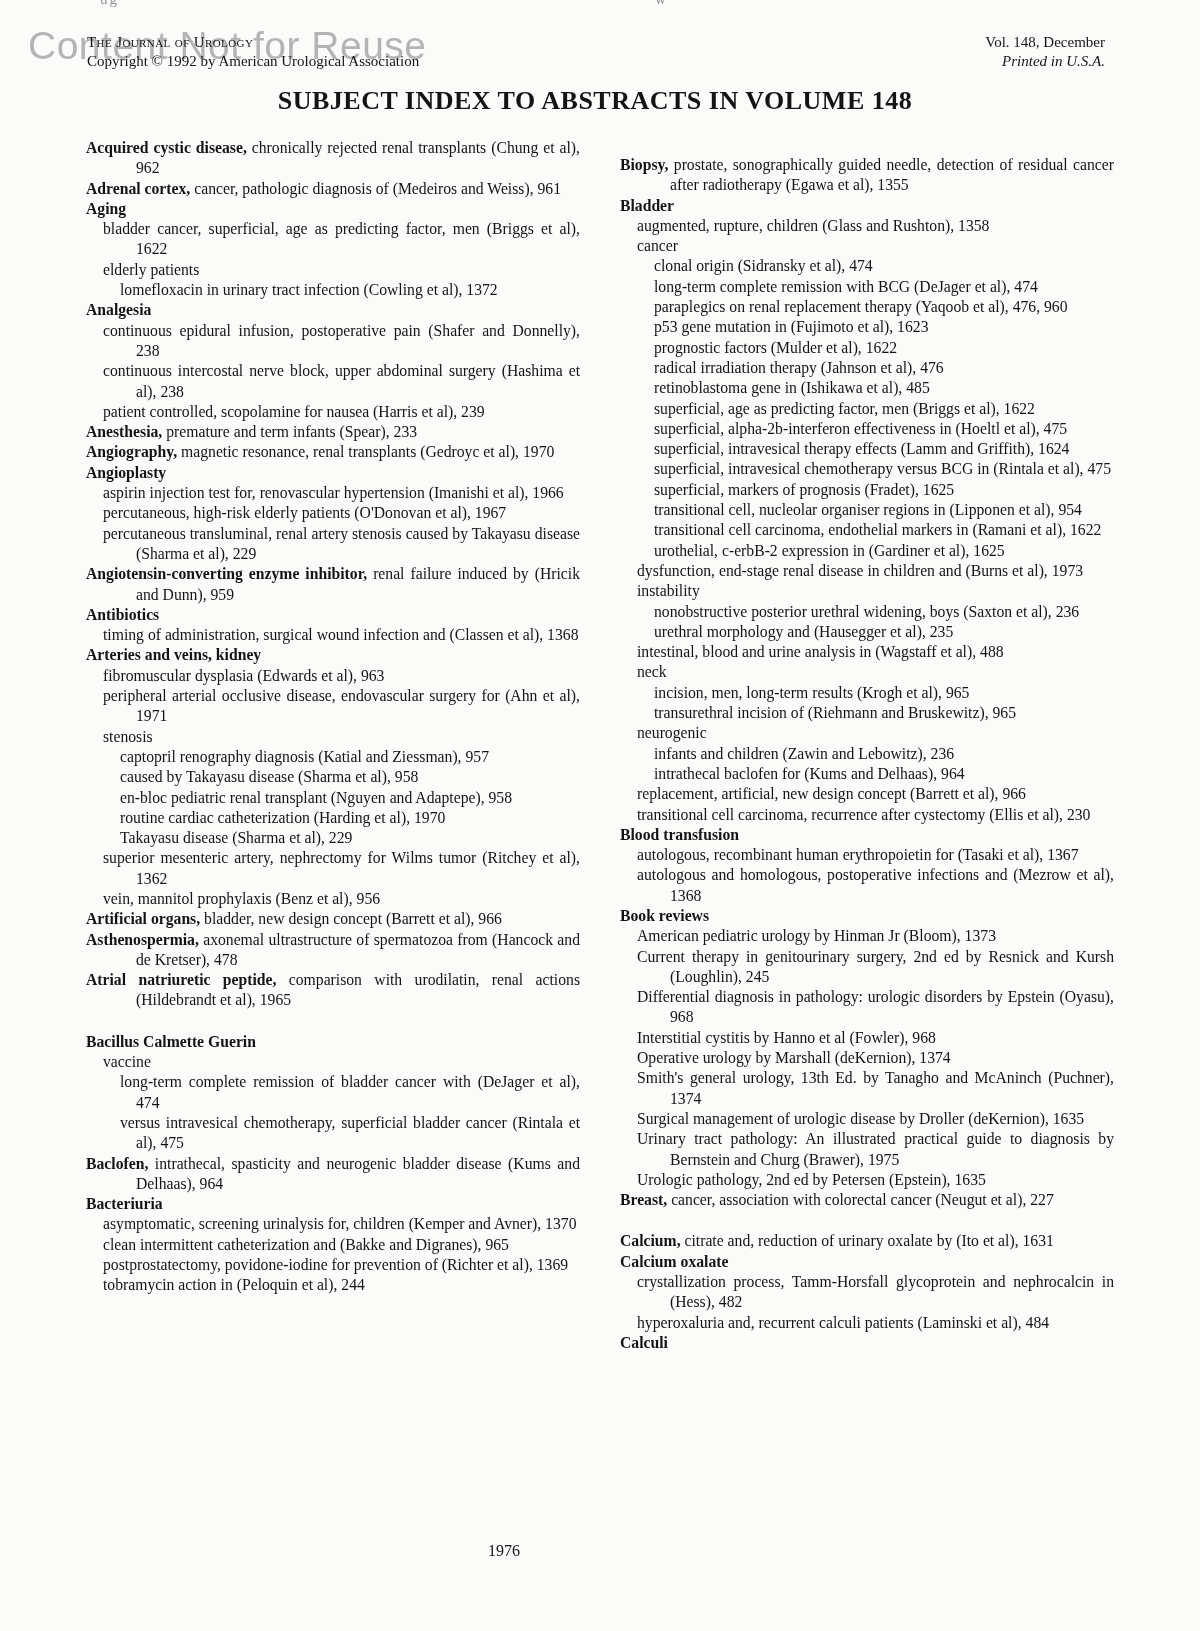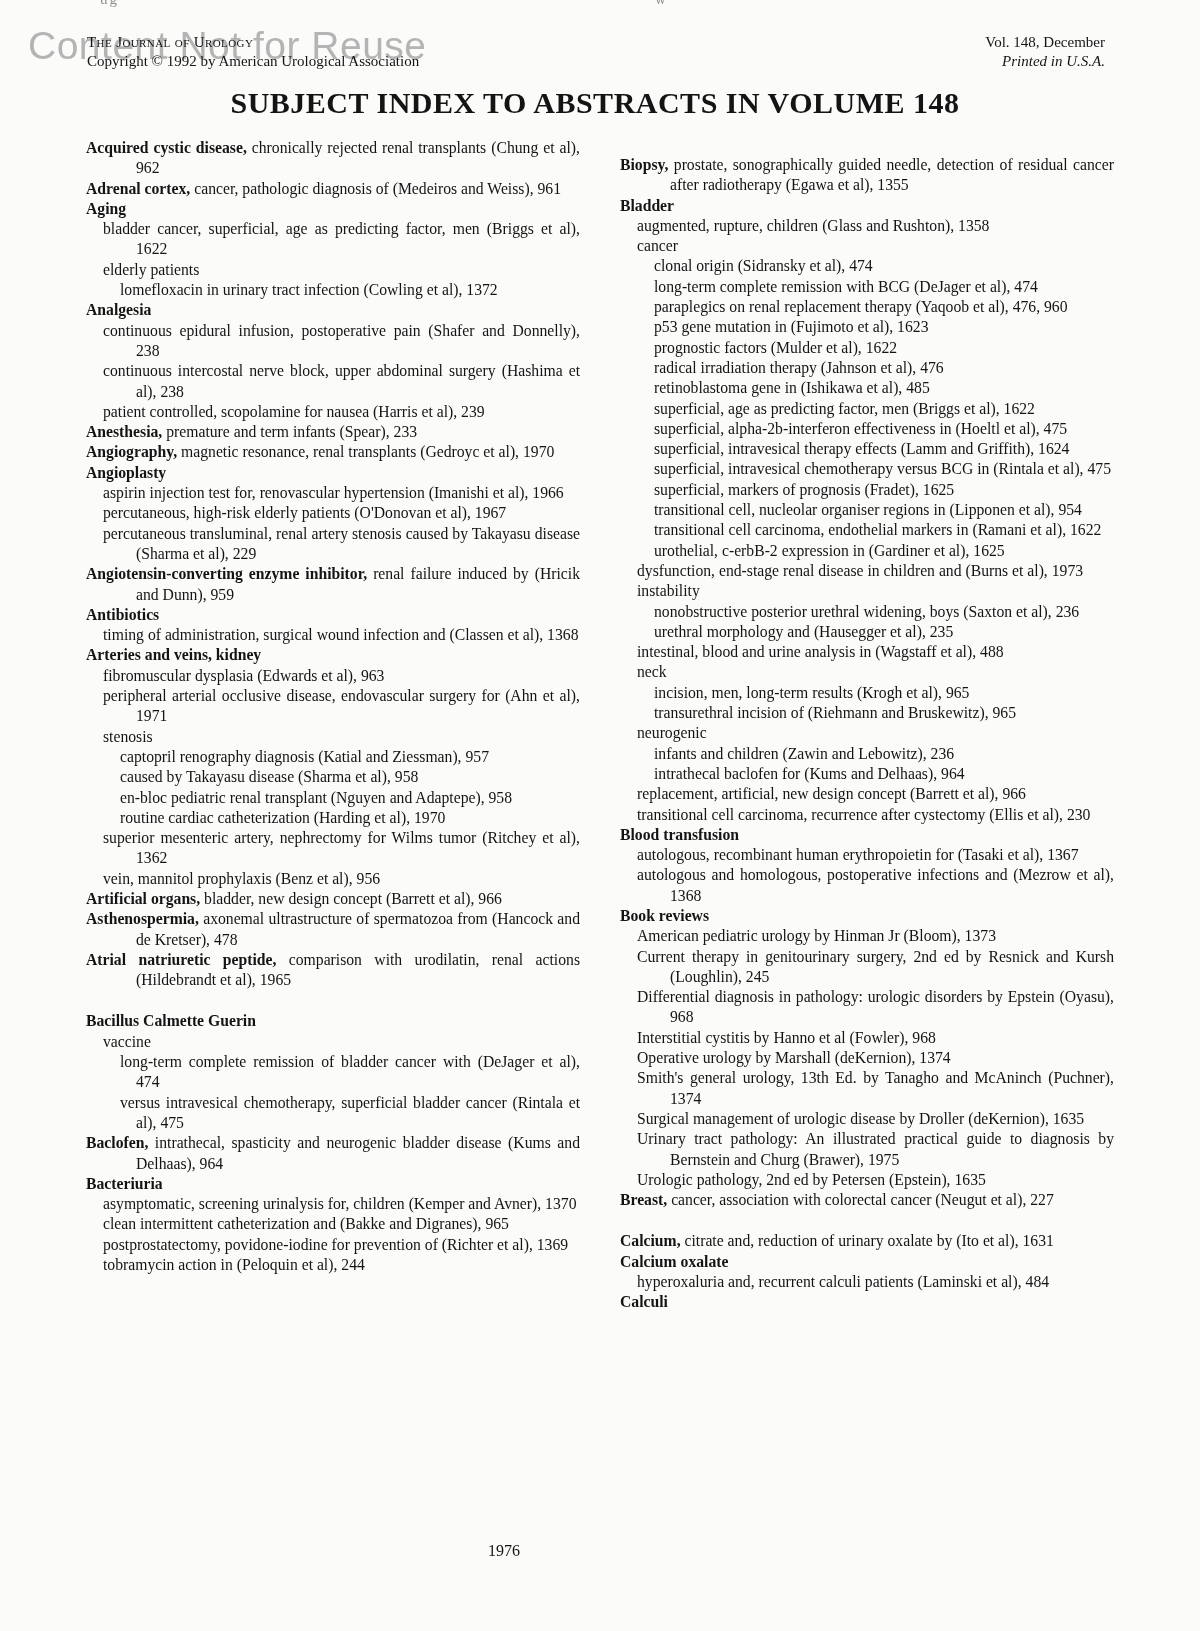--- a/index.html
+++ b/index.html
@@ -21,21 +21,21 @@
   .header{
     position:absolute;top:33px;left:87px;right:95px;
     display:flex;justify-content:space-between;
     font-size:15px;line-height:19px;z-index:2;
   }
   .journal{font-variant:small-caps;letter-spacing:.4px;}
   .header-right{text-align:right;}
   .printed{font-style:italic;}
   .title{
     position:absolute;top:86px;left:0;width:1190px;margin:0;
-    text-align:center;font-size:30px;font-weight:bold;
+    text-align:center;font-size:26px;font-weight:bold;
     letter-spacing:.5px;z-index:2;
   }
   .columns{
     position:absolute;top:138px;left:86px;width:1028px;
     display:flex;gap:40px;z-index:2;
   }
   .col{
     width:494px;
     font-size:15.7px;line-height:20.3px;
     text-align:justify;
@@ -96,20 +96,21 @@
       <div class="entry ind0"><span class="b">Antibiotics</span></div>
       <div class="entry ind1">timing of administration, surgical wound infection and (Classen et al), 1368</div>
       <div class="entry ind0"><span class="b">Arteries and veins, kidney</span></div>
       <div class="entry ind1">fibromuscular dysplasia (Edwards et al), 963</div>
       <div class="entry ind1">peripheral arterial occlusive disease, endovascular surgery for (Ahn et al), 1971</div>
       <div class="entry ind1">stenosis</div>
       <div class="entry ind2">captopril renography diagnosis (Katial and Ziessman), 957</div>
       <div class="entry ind2">caused by Takayasu disease (Sharma et al), 958</div>
       <div class="entry ind2">en-bloc pediatric renal transplant (Nguyen and Adaptepe), 958</div>
       <div class="entry ind2">routine cardiac catheterization (Harding et al), 1970</div>
+      <div class="entry ind2">Takayasu disease (Sharma et al), 229</div>
       <div class="entry ind1">superior mesenteric artery, nephrectomy for Wilms tumor (Ritchey et al), 1362</div>
       <div class="entry ind1">vein, mannitol prophylaxis (Benz et al), 956</div>
       <div class="entry ind0"><span class="b">Artificial organs,</span> bladder, new design concept (Barrett et al), 966</div>
       <div class="entry ind0"><span class="b">Asthenospermia,</span> axonemal ultrastructure of spermatozoa from (Hancock and de Kretser), 478</div>
       <div class="entry ind0"><span class="b">Atrial natriuretic peptide,</span> comparison with urodilatin, renal actions (Hildebrandt et al), 1965</div>
       <div class="entry ind0 gap"><span class="b">Bacillus Calmette Guerin</span></div>
       <div class="entry ind1">vaccine</div>
       <div class="entry ind2">long-term complete remission of bladder cancer with (DeJager et al), 474</div>
       <div class="entry ind2">versus intravesical chemotherapy, superficial bladder cancer (Rintala et al), 475</div>
       <div class="entry ind0"><span class="b">Baclofen,</span> intrathecal, spasticity and neurogenic bladder disease (Kums and Delhaas), 964</div>
@@ -161,18 +162,19 @@
       <div class="entry ind1">Differential diagnosis in pathology: urologic disorders by Epstein (Oyasu), 968</div>
       <div class="entry ind1">Interstitial cystitis by Hanno et al (Fowler), 968</div>
       <div class="entry ind1">Operative urology by Marshall (deKernion), 1374</div>
       <div class="entry ind1">Smith's general urology, 13th Ed. by Tanagho and McAninch (Puchner), 1374</div>
       <div class="entry ind1">Surgical management of urologic disease by Droller (deKernion), 1635</div>
       <div class="entry ind1">Urinary tract pathology: An illustrated practical guide to diagnosis by Bernstein and Churg (Brawer), 1975</div>
       <div class="entry ind1">Urologic pathology, 2nd ed by Petersen (Epstein), 1635</div>
       <div class="entry ind0"><span class="b">Breast,</span> cancer, association with colorectal cancer (Neugut et al), 227</div>
       <div class="entry ind0 gap"><span class="b">Calcium,</span> citrate and, reduction of urinary oxalate by (Ito et al), 1631</div>
       <div class="entry ind0"><span class="b">Calcium oxalate</span></div>
+      <div class="entry ind1">crystallization process, Tamm-Horsfall glycoprotein and nephrocalcin in (Hess), 482</div>
       <div class="entry ind1">hyperoxaluria and, recurrent calculi patients (Laminski et al), 484</div>
       <div class="entry ind0"><span class="b">Calculi</span></div>
     </div>
 </div>
 
 <div class="page-number">1976</div>
 
 </body></html>

